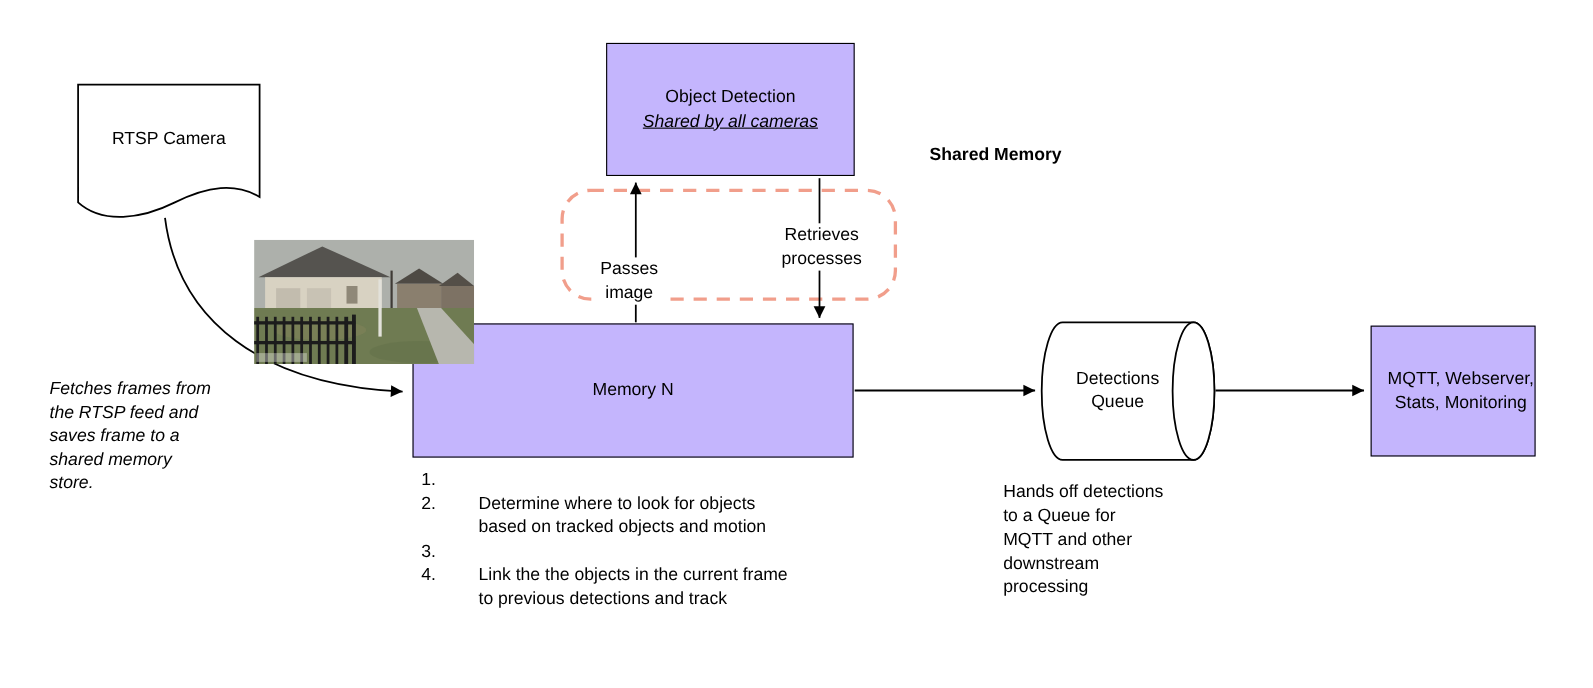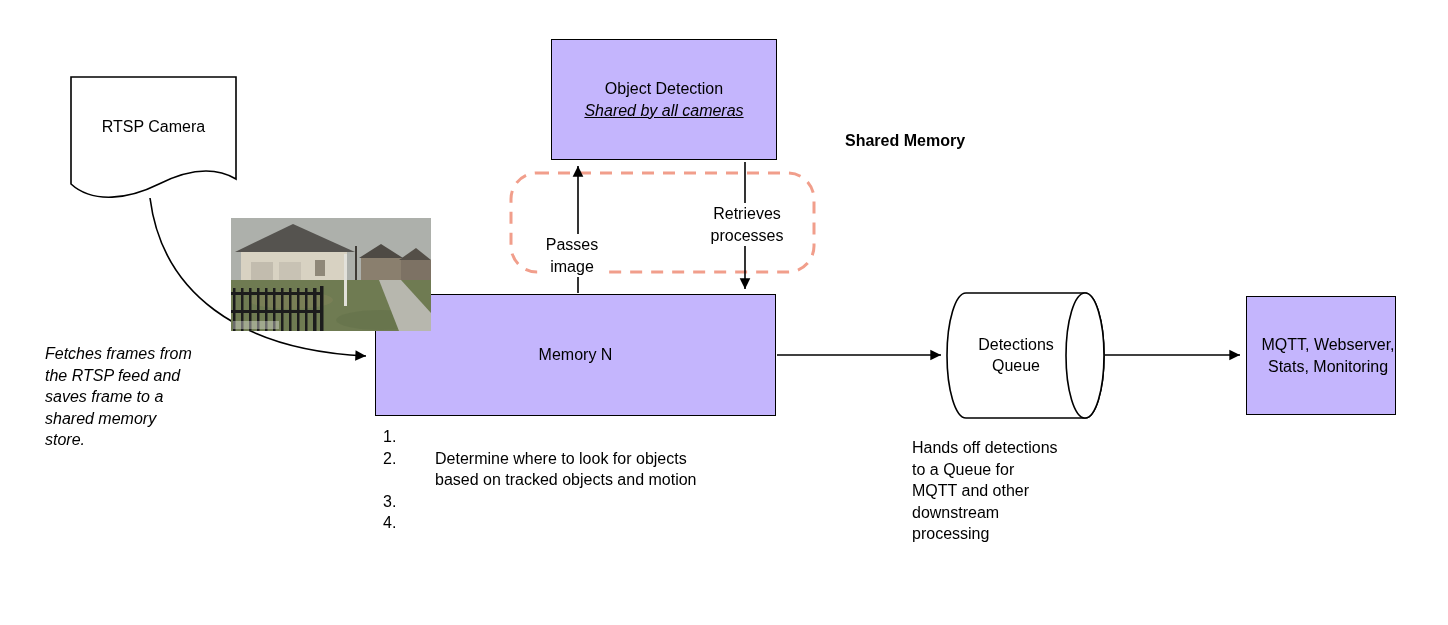--- a/index.html
+++ b/index.html
@@ -106,20 +106,22 @@
     <div class="step-row">
       <span>2.</span>
       <span class="pre">Determine where to look for objects
 based on tracked objects and motion</span>
     </div>
     <div class="step-row">
       <span>3.</span>
     </div>
     <div class="step-row">
       <span>4.</span>
+      <span class="pre">Link the the objects in the current frame
+to previous detections and track</span>
     </div>
   </div>
 
   <div class="photo">
     <svg width="200" height="113" viewBox="0 0 200 113">
       <rect x="0" y="0" width="200" height="62" fill="#adb0ab"></rect>
 
       <polygon points="128,40 150,26 172,40" fill="#4e4a44"></polygon>
       <rect x="130" y="40" width="40" height="22" fill="#8a7f6e"></rect>
       <polygon points="168,42 185,30 200,42" fill="#544f48"></polygon>

